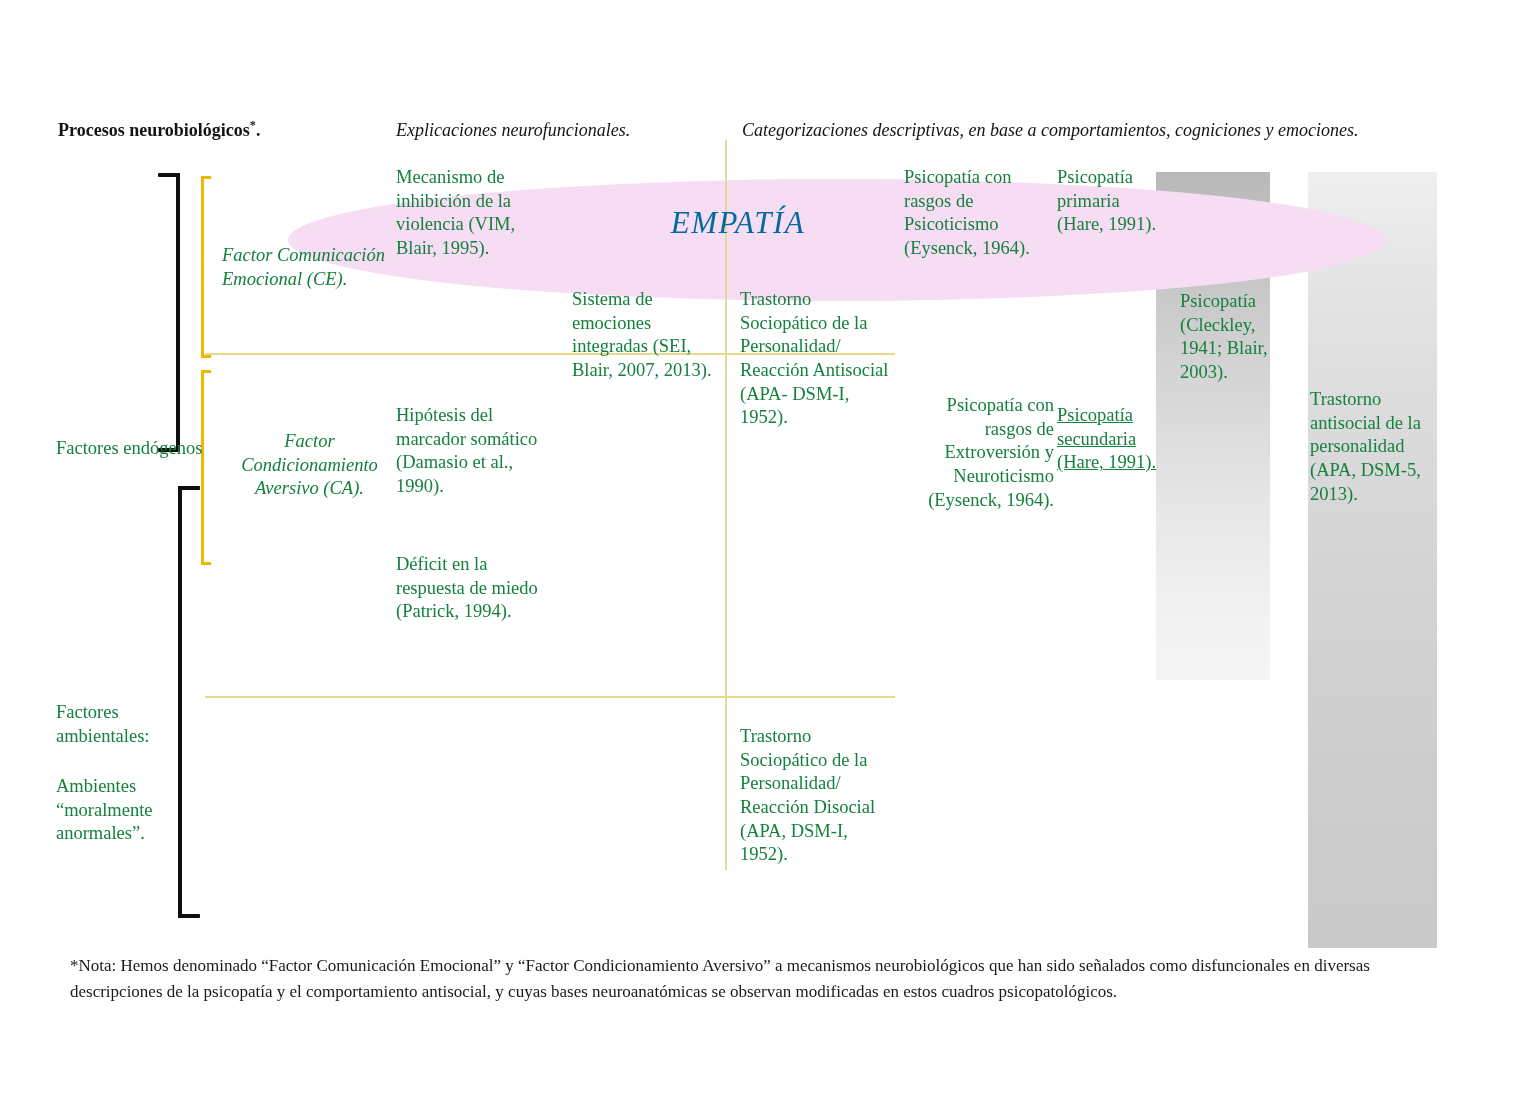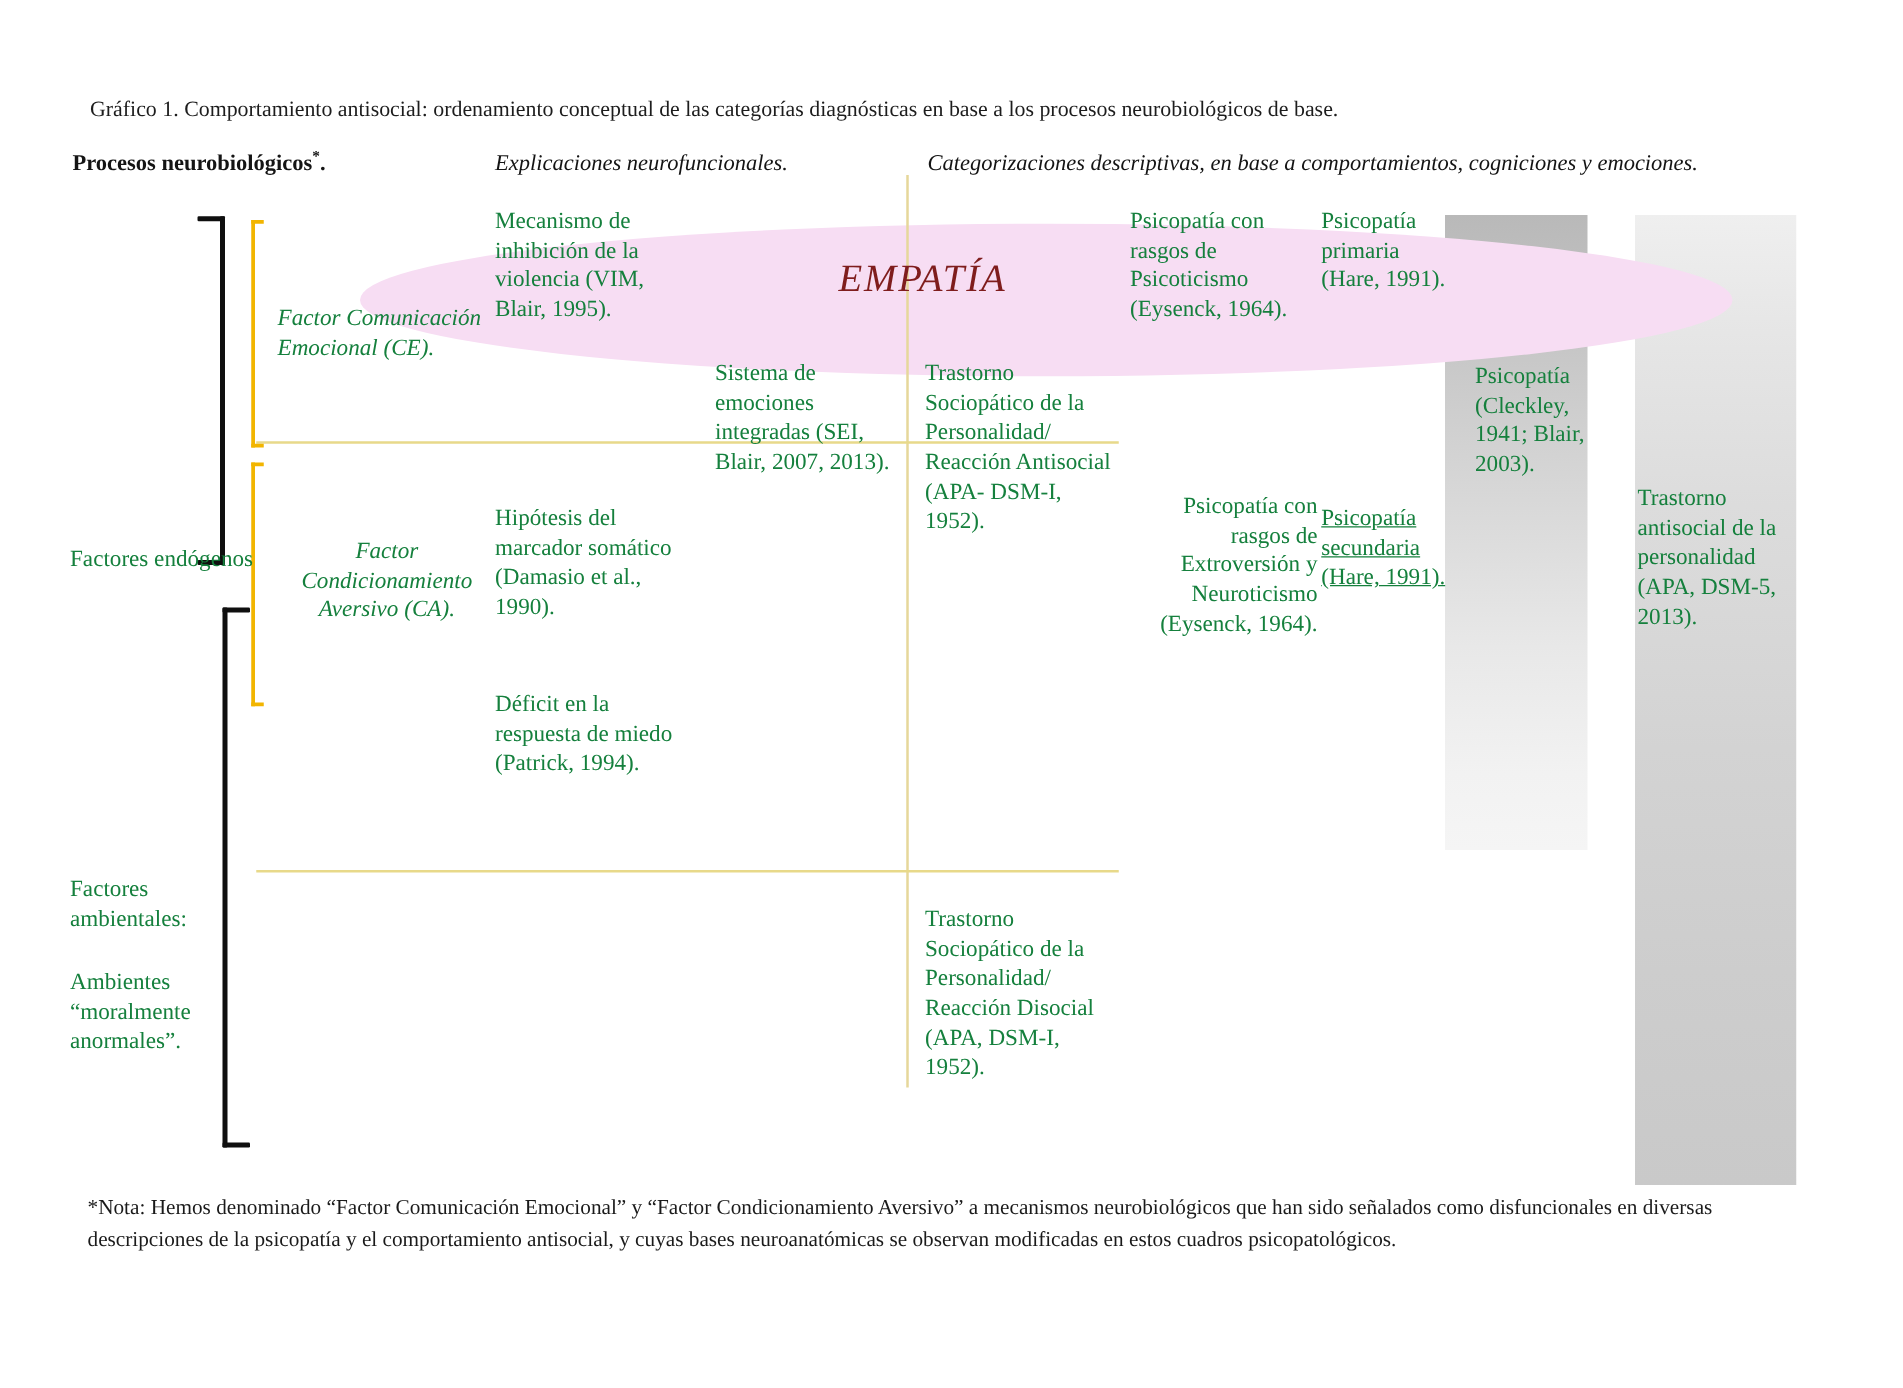--- a/index.html
+++ b/index.html
@@ -197,21 +197,21 @@
 
   #empathy-label {
     position: absolute;
     left: 598px;
     top: 205px;
     width: 280px;
     text-align: center;
     font-style: italic;
     font-size: 31px;
     letter-spacing: 1.5px;
-    color: #7f1d1d;
+    color: #0369a1;
     z-index: 6;
   }
 
   
   #footnote {
     position: absolute;
     left: 70px;
     top: 953px;
     width: 1390px;
     font-size: 17px;
@@ -249,21 +249,20 @@
     <div class="arm-t"></div>
       <div class="stem"></div>
       <div class="arm-b"></div>
   </div>
   <div id="bracket-ambientales" class="blk-bracket flip">
     <div class="arm-t"></div>
       <div class="stem"></div>
       <div class="arm-b"></div>
   </div>
 
-  <div class="caption">Gráfico 1. Comportamiento antisocial: ordenamiento conceptual de las categorías diagnósticas en base a los procesos neurobiológicos de base.</div>
 
   <div class="colhead ital hdr-expl">Explicaciones neurofuncionales.</div>
   <div class="colhead bold hdr-proc"><span>Procesos neurobiológicos</span><span class="sup">*</span><span>.</span></div>
   <div class="colhead ital hdr-categ">Categorizaciones descriptivas, en base a comportamientos, cogniciones y emociones.</div>
 
   <div class="tbox lbl-endo">Factores endógenos</div>
   <div class="tbox lbl-amb">Factores ambientales:</div>
   <div class="tbox lbl-ambientes">Ambientes “moralmente anormales”.</div>
 
   <div class="tbox ital f-ce">Factor Comunicación Emocional (CE).</div>

